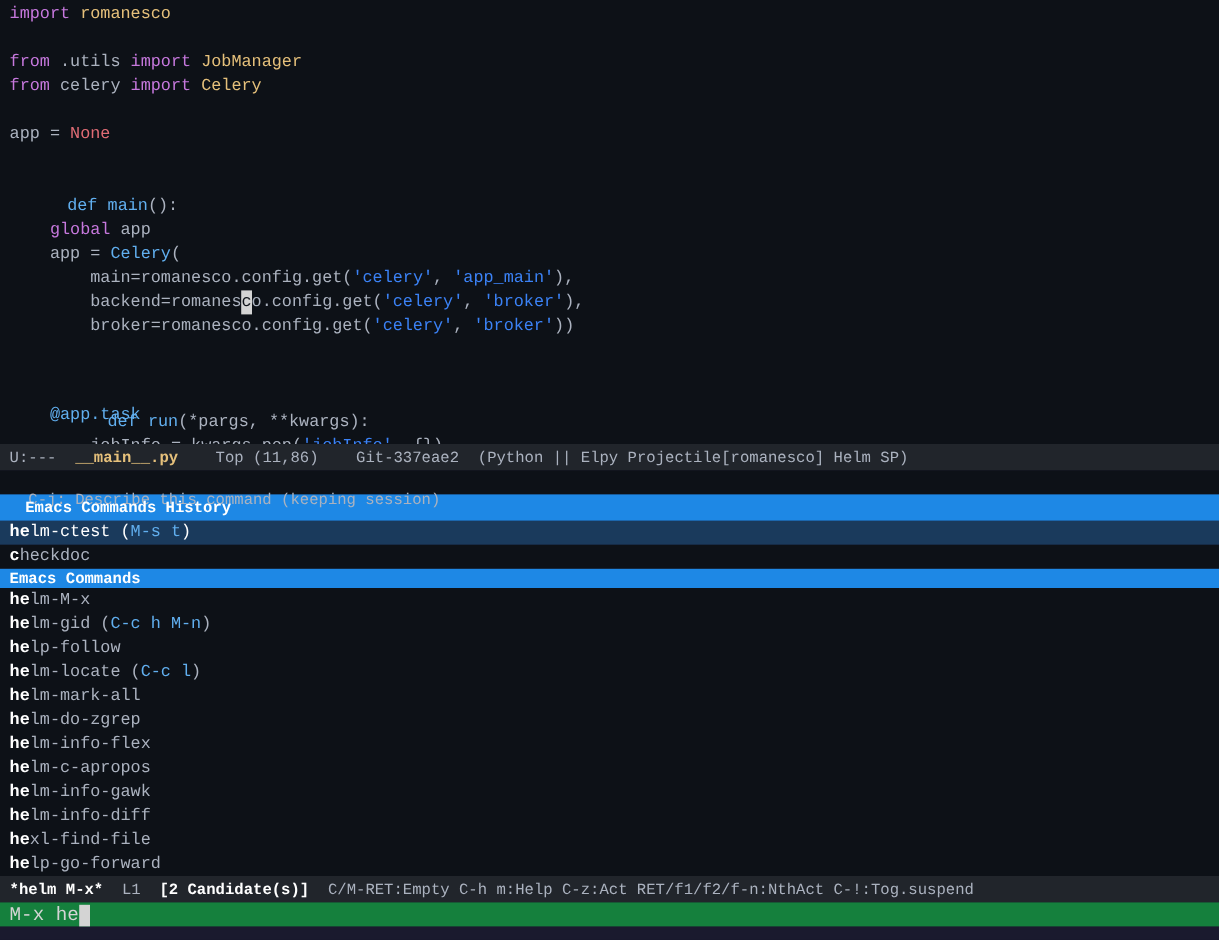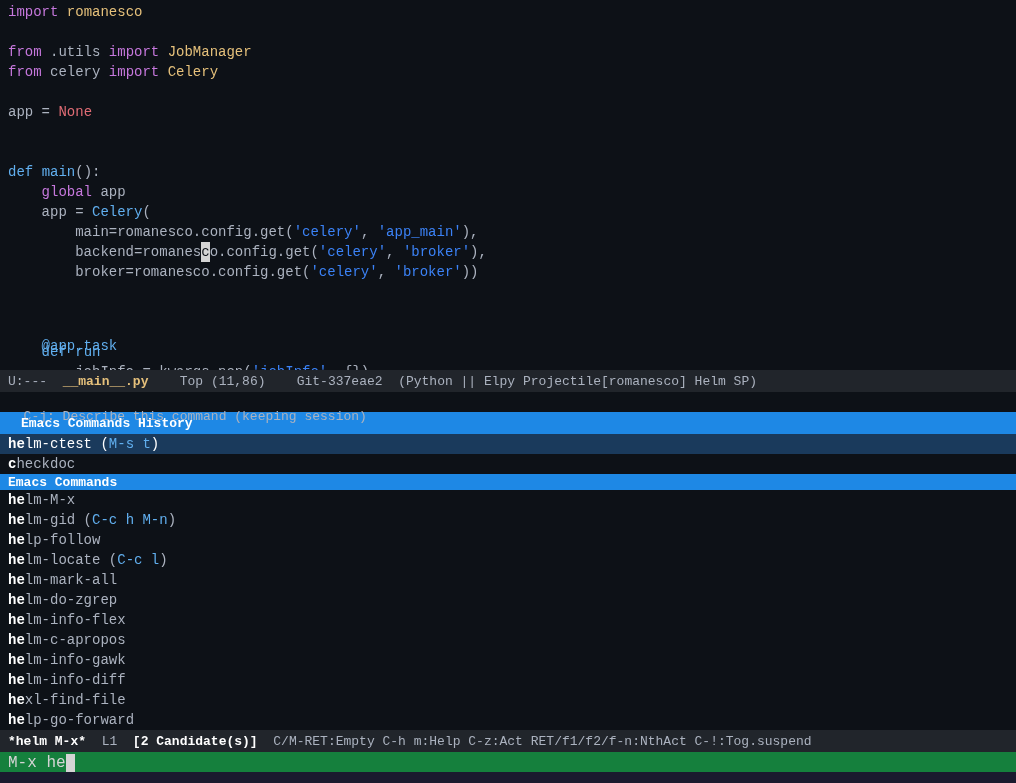--- a/index.html
+++ b/index.html
@@ -37,21 +37,21 @@
       line-height: 20px;
     }
 
     .code-line.empty {
       height: 20px;
     }
 
     
     .kw-import { color: #c678dd; }
     .kw-from { color: #c678dd; }
-    .kw-def { color: #61afef; }
+    .kw-def { color: #61afef; margin-left: 48px; }
     .kw-global { color: #c678dd; }
     .kw-none { color: #e06c75; }
     .mod-name { color: #e5c07b; }
     .func-name { color: #61afef; }
     .str-single { color: #3b82f6; }
     .normal { color: #abb2bf; }
     .decorator { color: #61afef; margin-top: 28px; }
     .cursor-block {
       background: #d4d4d4;
       color: #0d1117;
@@ -228,21 +228,21 @@
   </div>
 
   <div class="code-line empty">&nbsp;</div>
   <div class="code-line empty">&nbsp;</div>
 
   <div class="code-line">
     <span class="normal">    </span><span class="decorator">@app.task</span>
   </div>
 
   <div class="code-line">
-    <span class="normal">    </span><span class="kw-def">def</span><span class="normal"> </span><span class="func-name">run</span>
+    <span class="normal">    </span><span class="kw-def">def</span><span class="normal"> </span><span class="func-name">run</span><span class="normal">(*pargs, **kwargs):</span>
   </div>
 
   <div class="code-line">
     <span class="normal">        jobInfo = kwargs.pop(</span><span class="str-single">'jobInfo'</span><span class="normal">, {})</span>
   </div>
 </div>
 
 <div class="status-bar">
   <span class="status-mode">U:---</span>
   <span>&nbsp;&nbsp;</span>

